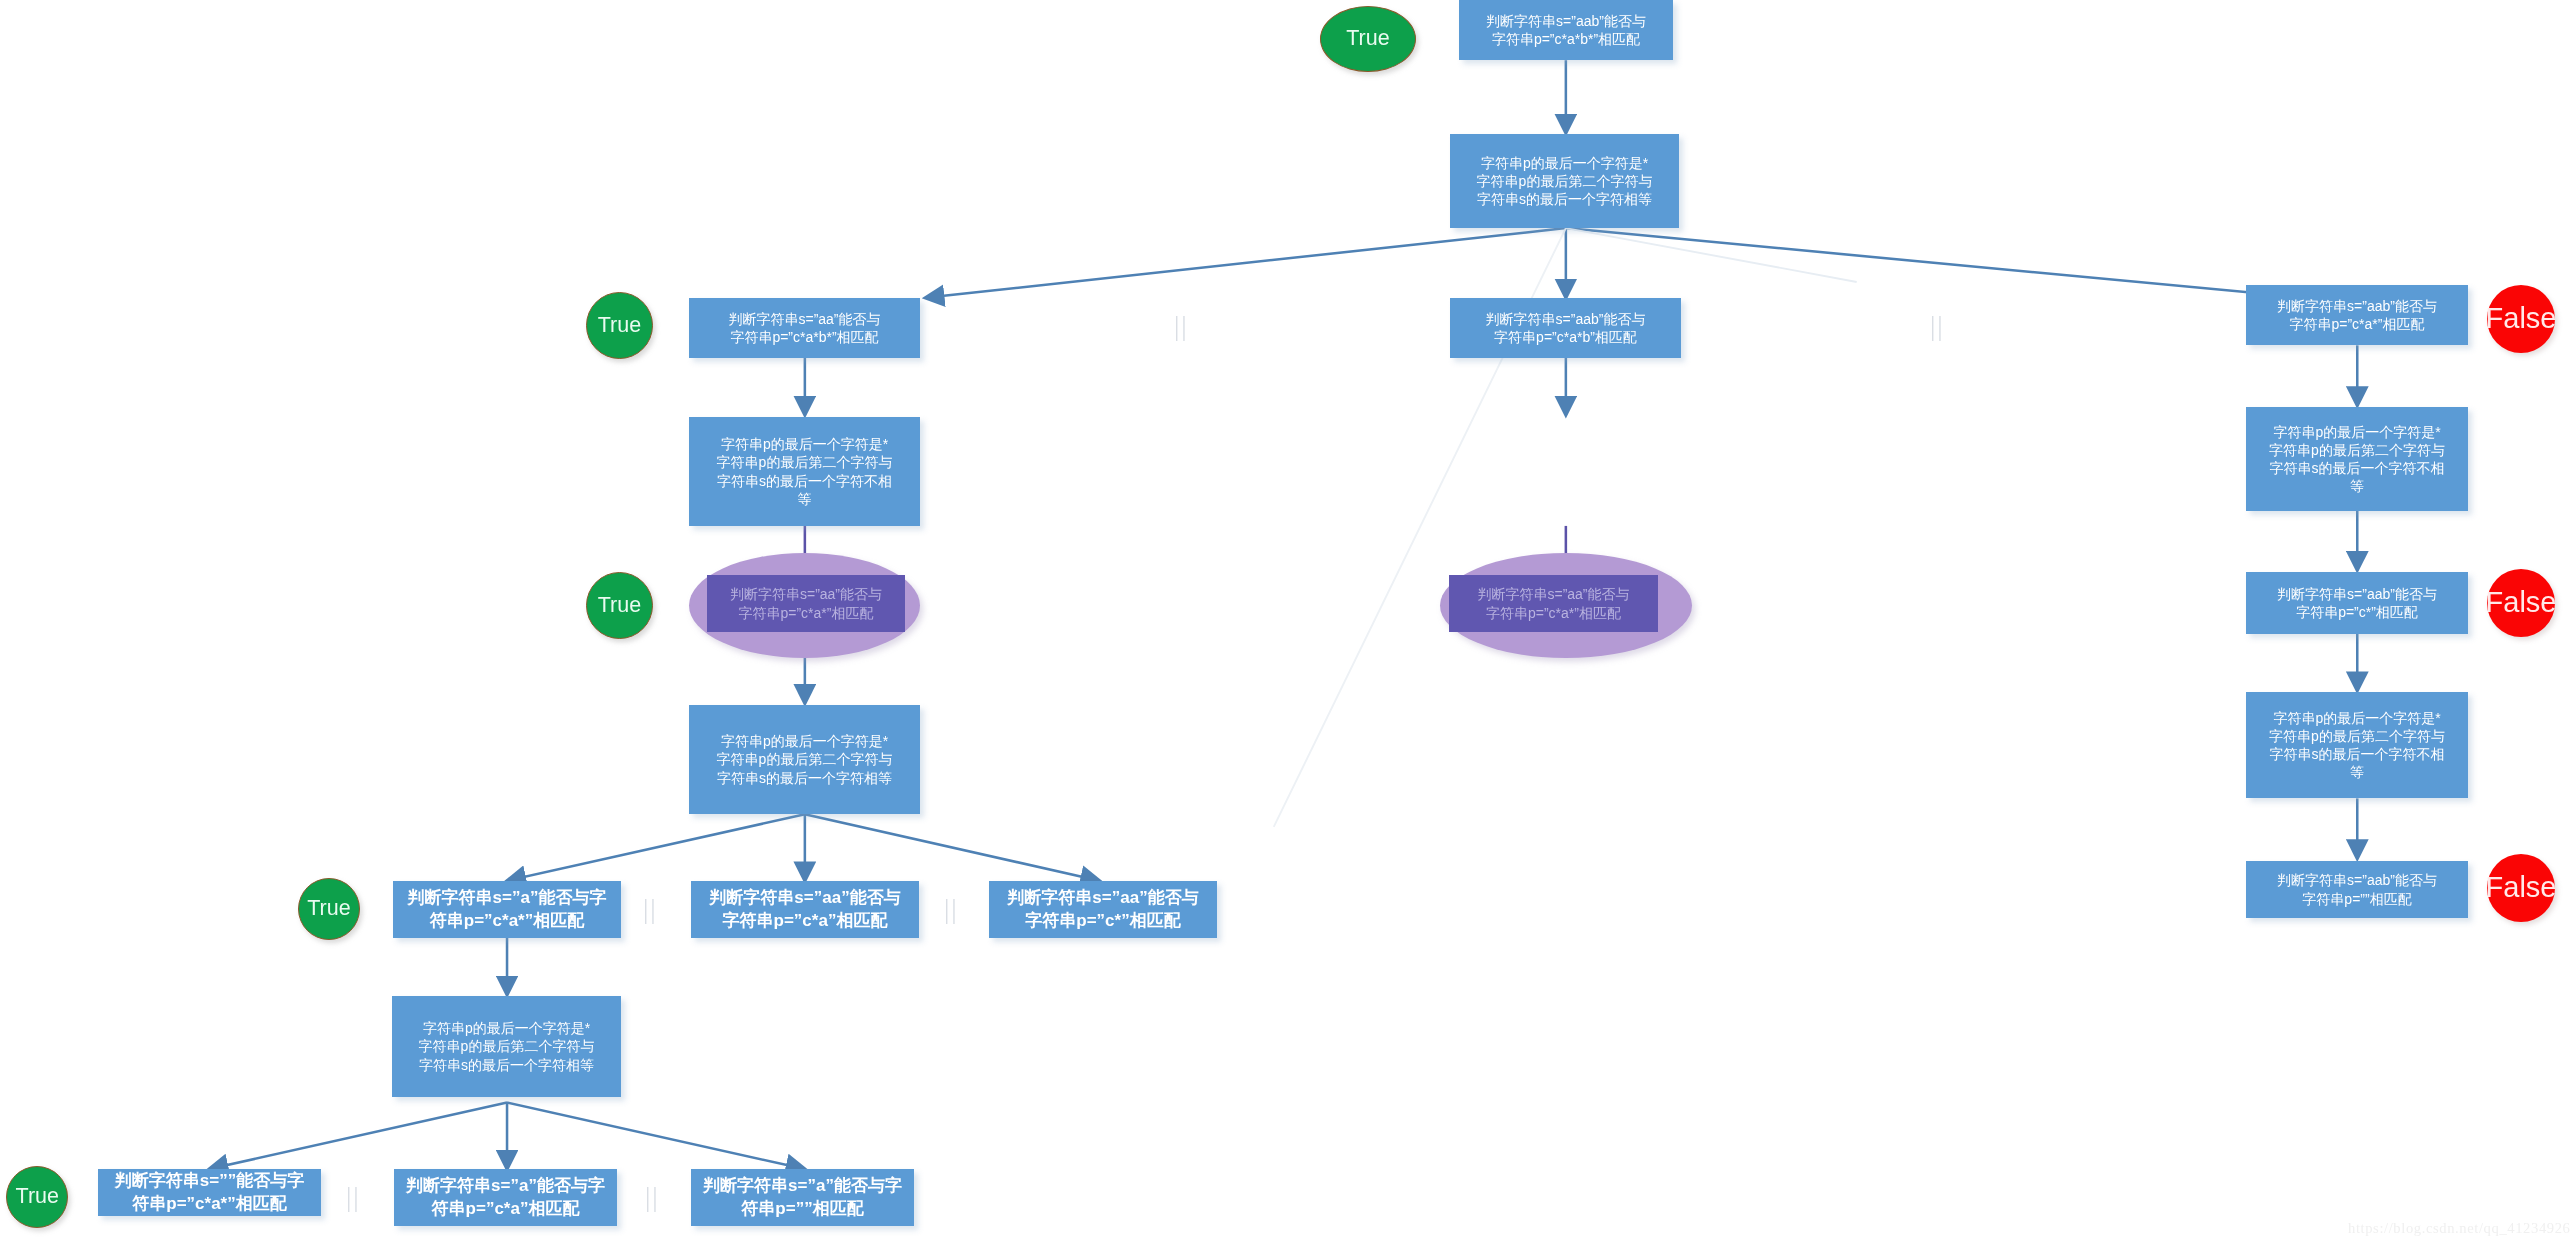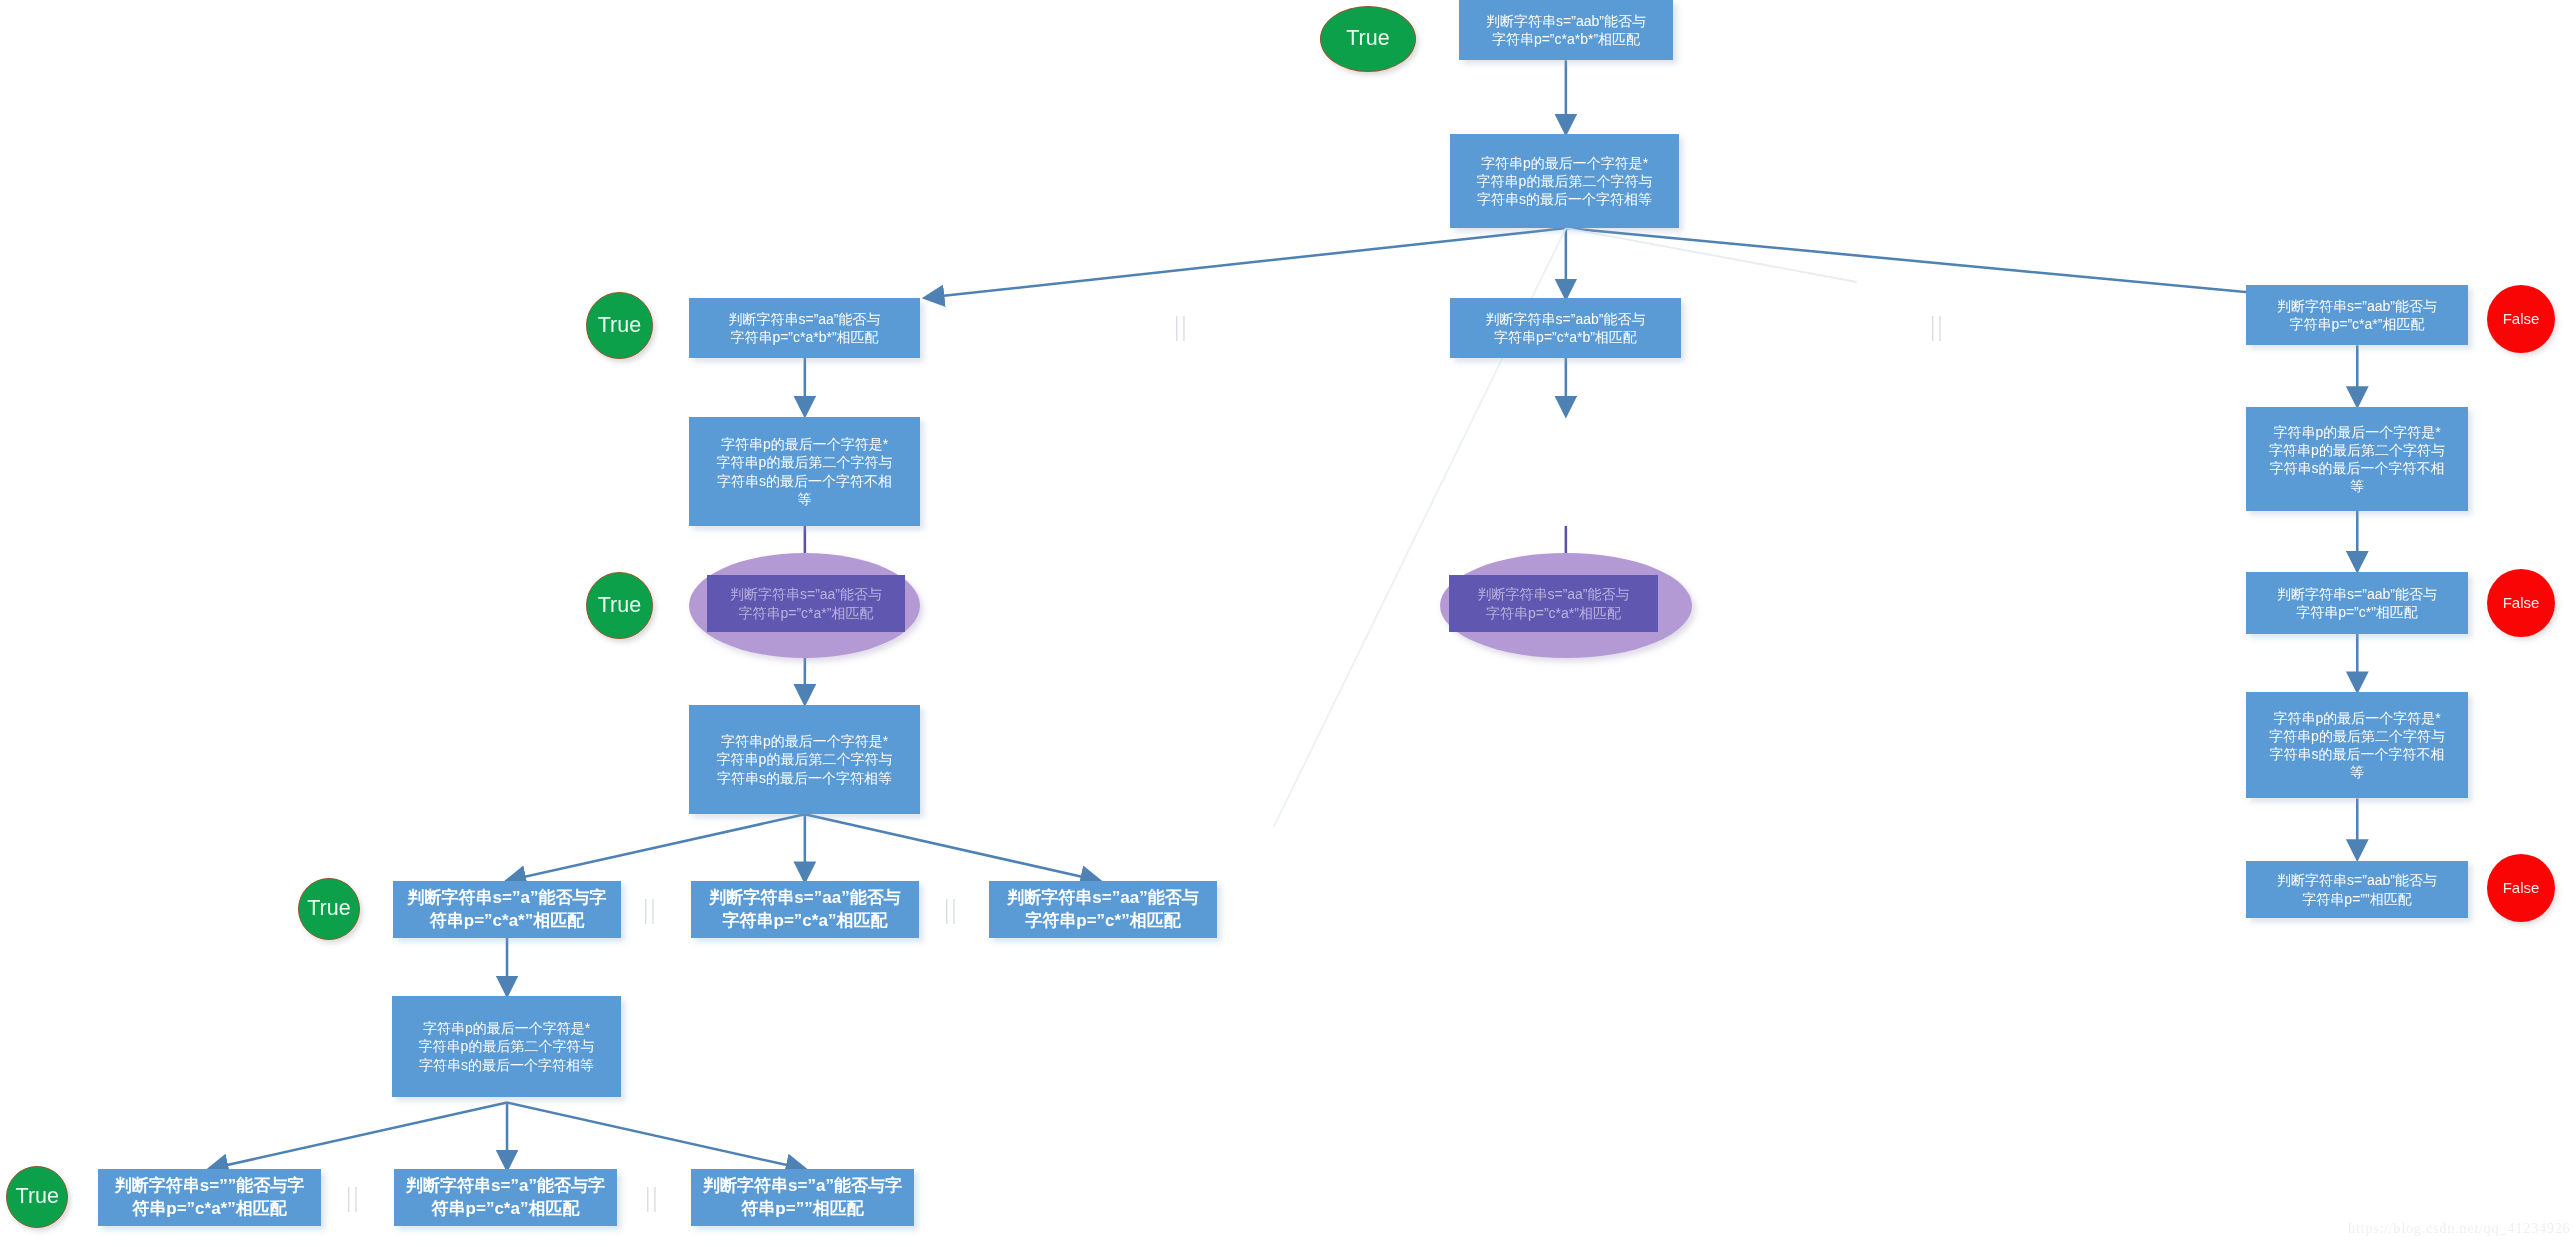--- a/index.html
+++ b/index.html
@@ -48,21 +48,21 @@
     background: #0DA04B;
     border: 1.3px solid #8a5a2b;
     border-radius: 50%;
     font-size: 21.5px;
     color: #e9fbf0;
     box-shadow: 2.5px 3.2px 5px rgba(150,150,150,0.35);
   }
   .ellipse-false {
     background: #FA0505;
     border-radius: 50%;
-    font-size: 15px;
+    font-size: 29px;
     color: #ffe9e9;
     box-shadow: 2.5px 3.2px 5px rgba(170,150,150,0.30);
   }
   .halo {
     position: absolute;
     background: #B49AD4;
     border-radius: 50%;
     z-index: 2;
     box-shadow: 3.2px 3.8px 6.3px rgba(160,150,185,0.35);
   }
@@ -212,21 +212,21 @@
   <div class="node box" style="left:392px; top:996px; width:229px; height:101px;">
     <span>字符串p的最后一个字符是*
 字符串p的最后第二个字符与
 字符串s的最后一个字符相等</span>
   </div>
 
   <div class="node ellipse-true" style="left:6.3px; top:1166px; width:62px; height:62px;">
     <span>True</span>
   </div>
 
-  <div class="node box box-sm" style="left:98px; top:1169px; width:223px; height:57px;">
+  <div class="node box box-sm" style="left:98px; top:1169px; width:223px; height:47px;">
     <span>判断字符串s=””能否与字
 符串p=”c*a*”相匹配</span>
   </div>
 
   <div class="node box box-sm" style="left:394px; top:1169px; width:223px; height:57px;">
     <span>判断字符串s=”a”能否与字
 符串p=”c*a”相匹配</span>
   </div>
 
   <div class="node box box-sm" style="left:691px; top:1169px; width:223px; height:57px;">

